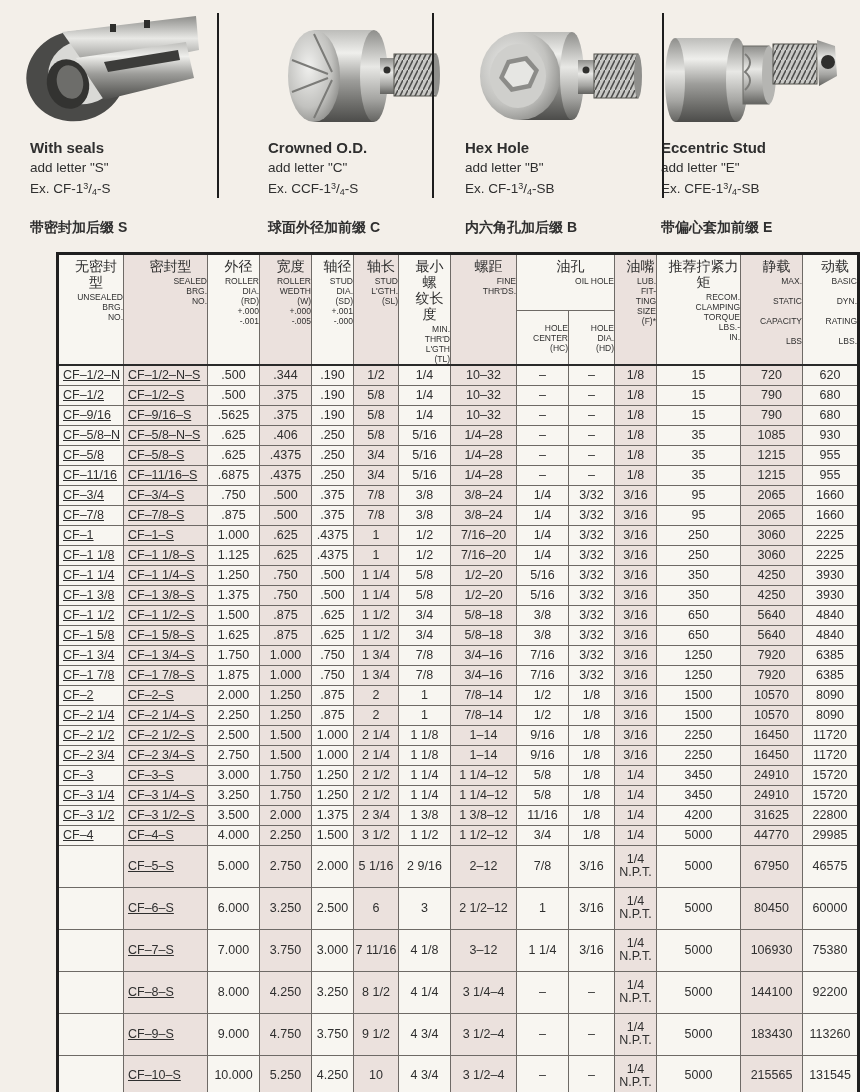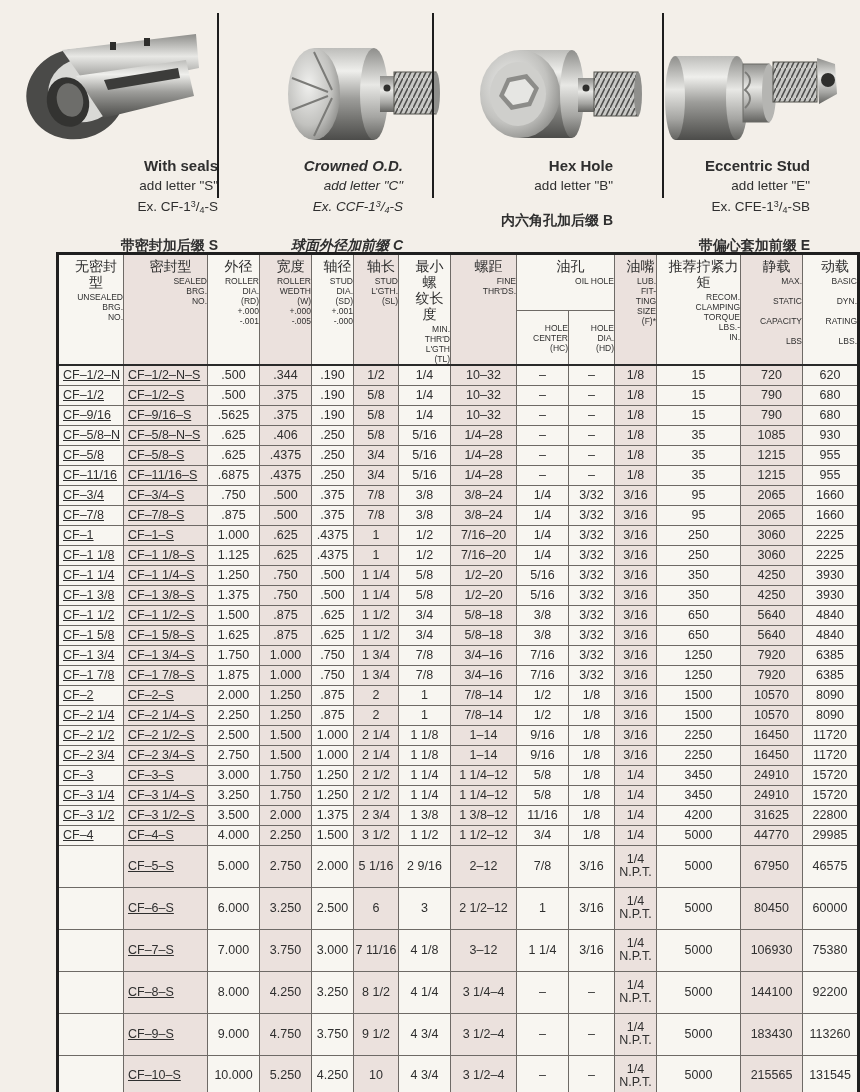--- a/index.html
+++ b/index.html
@@ -11,23 +11,23 @@
     overflow:hidden;
   }
   .page{position:relative;width:860px;height:1092px;}
 
   
   .products{
     position:relative;
     display:flex;
     height:252px;
   }
-  .product-panel{box-sizing:border-box;padding-top:28px;text-align:right;}
+  .product-panel{box-sizing:border-box;padding-top:10px;}
   .panel-1{width:218px;padding-left:30px;}
-  .panel-2{width:185px;padding-left:50px;font-style:italic;}
+  .panel-2{width:185px;padding-left:50px;}
   .panel-3{width:210px;padding-left:62px;}
   .panel-4{width:197px;padding-left:48px;}
   .divider{
     position:absolute;top:13px;width:2px;height:185px;background:#1d1d1d;
   }
   .divider.d1{left:217px;}
   .divider.d2{left:432px;}
   .divider.d3{left:662px;}
   .product-image{display:block;height:122px;margin-bottom:6px;}
   .panel-1 .product-image{margin-left:-12px;}
@@ -153,20 +153,21 @@
         <ellipse cx="53" cy="66" rx="28" ry="32" fill="#cfcfcc"></ellipse>
         <polygon points="42,50 62,46 74,60 66,78 46,82 34,68" fill="#8c8c89"></polygon>
         <polygon points="45,54 60,51 69,61 63,74 48,77 39,67" fill="#e6e6e3"></polygon>
         <rect x="113" y="50" width="16" height="34" fill="url(#met2)"></rect>
         <rect x="129" y="44" width="44" height="44" fill="url(#thr)" stroke="#55554f" stroke-width="1"></rect>
         <ellipse cx="173" cy="66" rx="4" ry="22" fill="#8f8f8c"></ellipse>
         <circle cx="121" cy="60" r="3.5" fill="#2f2f2d"></circle>
       </svg>
       <div class="product-title">Hex Hole</div>
       <div class="product-line">add letter "B"</div>
+      <div class="product-line"><span>Ex. CF-1</span><sup class="frac">3</sup>/<sub class="frac">4</sub><span>-SB</span></div>
       <div class="product-cn">内六角孔加后缀 B</div>
     </div>
 
     <div class="product-panel panel-4">
       <svg class="product-image" width="180" height="122" viewBox="0 0 180 122">
         <rect x="14" y="28" width="62" height="84" fill="url(#met)"></rect>
         <ellipse cx="14" cy="70" rx="10" ry="42" fill="url(#met2)"></ellipse>
         <ellipse cx="76" cy="70" rx="11" ry="42" fill="url(#met2)"></ellipse>
         <rect x="82" y="36" width="26" height="58" fill="url(#met2)" stroke="#6a6a66" stroke-width="1"></rect>
         <ellipse cx="108" cy="65" rx="7" ry="29" fill="#b5b5b2"></ellipse>

